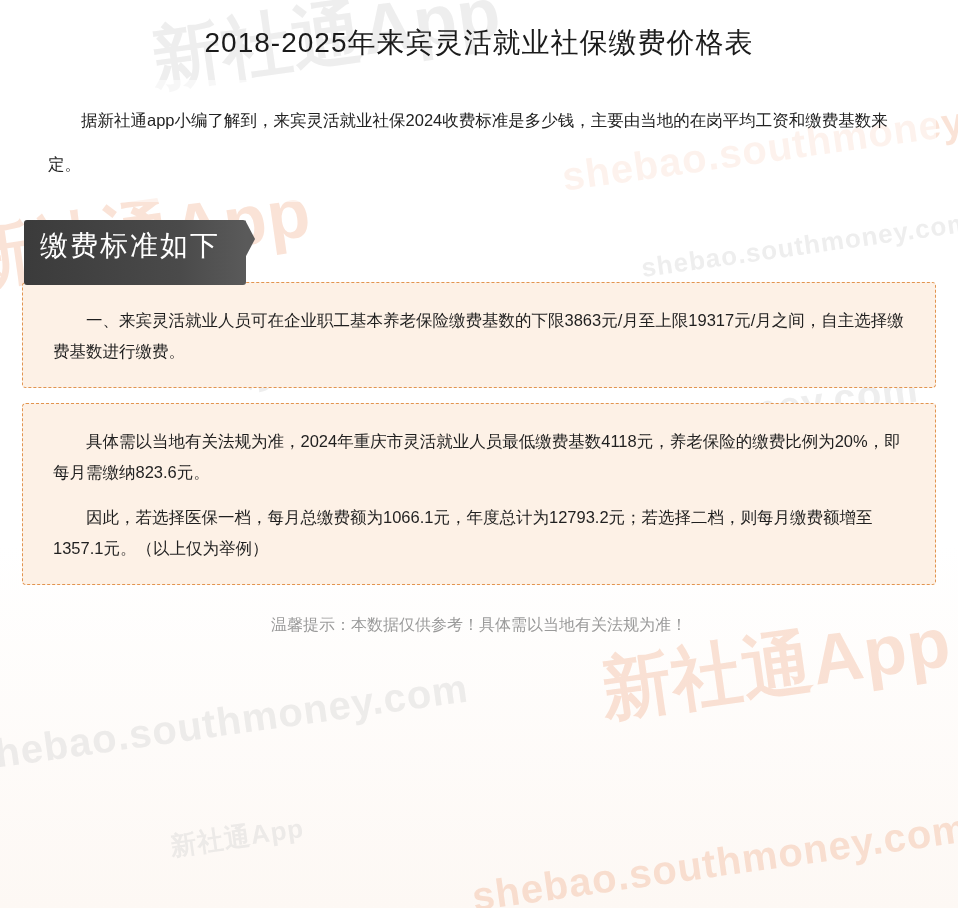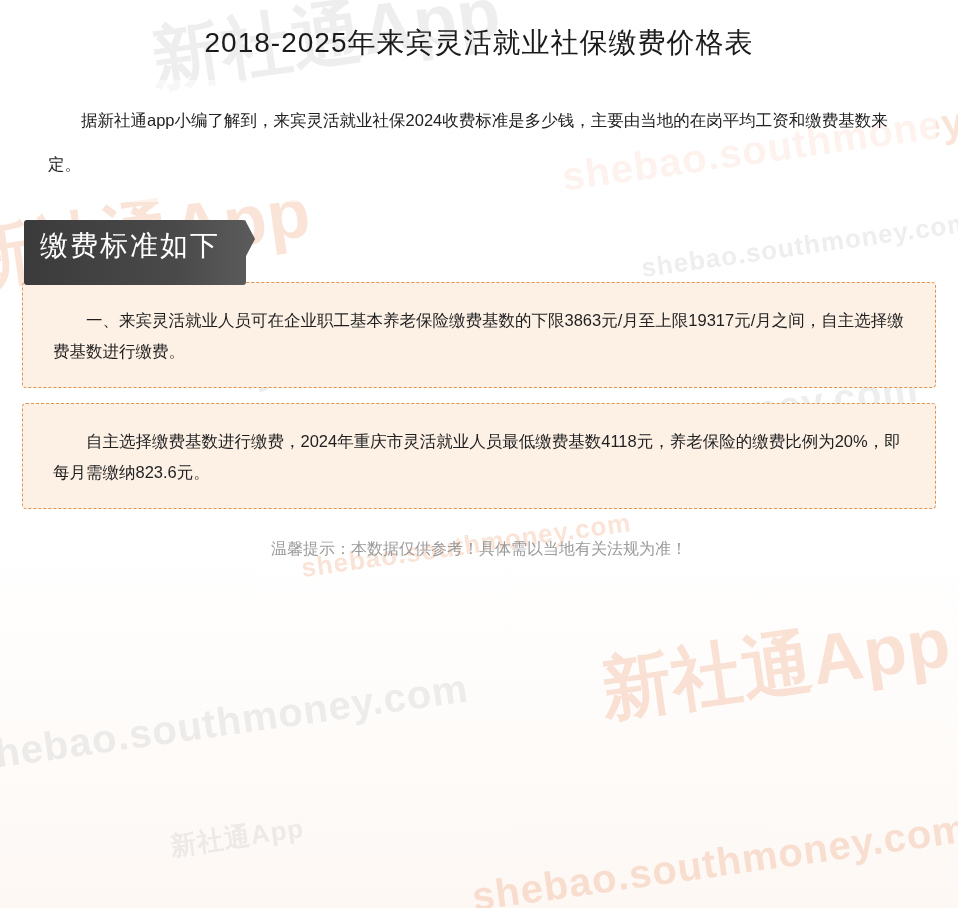--- a/index.html
+++ b/index.html
@@ -166,19 +166,20 @@
 
   <div class="section">
     <div class="sec-head">缴费标准如下</div>
     <div class="sec-body">
       <p>一、来宾灵活就业人员可在企业职工基本养老保险缴费基数的下限3863元/月至上限19317元/月之间，自主选择缴费基数进行缴费。</p>
     </div>
   </div>
 
   <div class="section">
     <div class="sec-body">
-      <p>自主选择缴费基数进行缴费，2024年重庆市灵活就业人员最低缴费基数4118元，养老保险的缴费比例为20%，即每月需缴纳823.6元。</p>
+      <p>具体需以当地有关法规为准，2024年重庆市灵活就业人员最低缴费基数4118元，养老保险的缴费比例为20%，即每月需缴纳823.6元。</p>
+      <p>因此，若选择医保一档，每月总缴费额为1066.1元，年度总计为12793.2元；若选择二档，则每月缴费额增至1357.1元。（以上仅为举例）</p>
     </div>
   </div>
 
   <div class="footer">温馨提示：本数据仅供参考！具体需以当地有关法规为准！</div>
 
 </div>
 
 </body></html>

